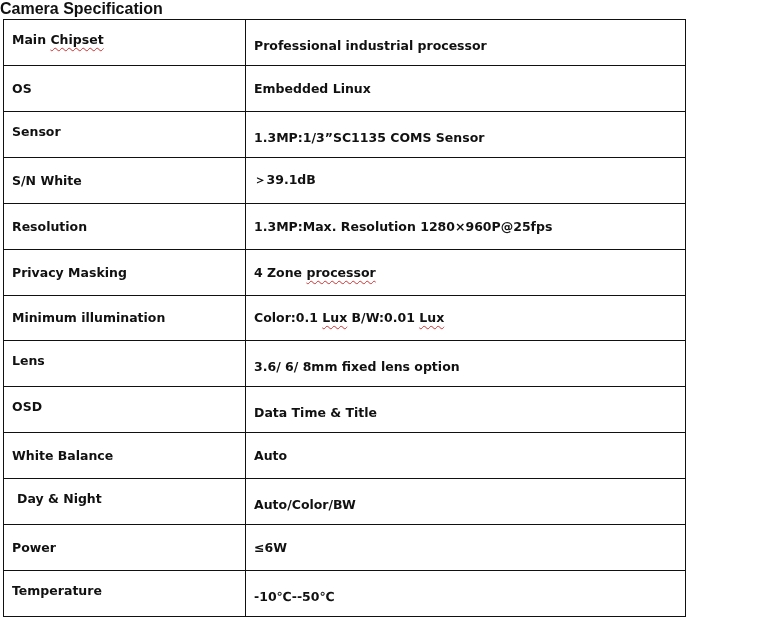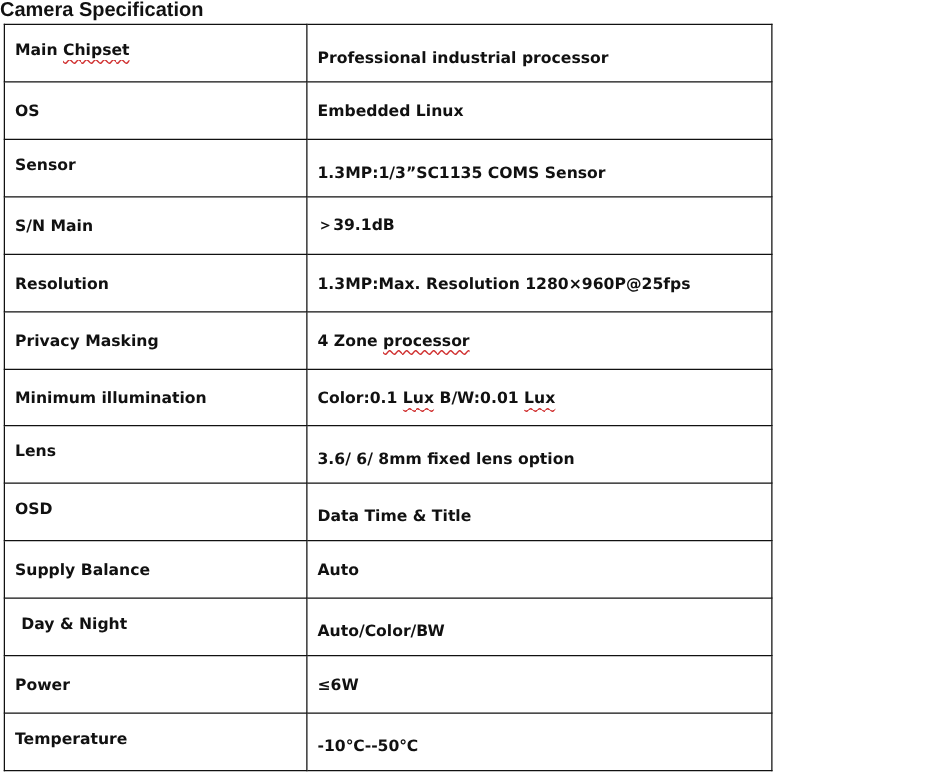--- a/index.html
+++ b/index.html
@@ -3,21 +3,21 @@
   <meta charset="utf-8">
   <style>
     html, body { margin: 0; padding: 0; background: #ffffff; }
     body { width: 760px; height: 619px; position: relative; overflow: hidden; font-family: "DejaVu Sans", sans-serif; color: #111; }
     .title {
       position: absolute; left: 0; top: 0; width: 760px; height: 19px;
       text-align: left; font-family: "Liberation Sans", sans-serif;
       font-weight: bold; font-size: 16px; line-height: 18px;
     }
     table.spec {
-      position: absolute; left: 3px; top: 19px; width: 615px; height: 598px;
+      position: absolute; left: 3px; top: 19px; width: 683px; height: 598px;
       border-collapse: collapse; table-layout: fixed;
     }
     table.spec td {
       border: 1.5px solid #111; padding: 0 0 0 8px;
       font-weight: bold; font-size: 12.5px; height: 38px; vertical-align: middle;
       white-space: nowrap; overflow: hidden;
     }
     td.label { width: 233px; }
     td.label span, td.value span { position: relative; }
     .up { top: -3px; }
@@ -38,21 +38,21 @@
   </tr>
   <tr>
     <td class="label"><span>OS</span></td>
     <td class="value"><span>Embedded Linux</span></td>
   </tr>
   <tr>
     <td class="label"><span class="up">Sensor</span></td>
     <td class="value"><span class="down">1.3MP:1/3”SC1135 COMS Sensor</span></td>
   </tr>
   <tr>
-    <td class="label"><span>S/N Main</span></td>
+    <td class="label"><span>S/N White</span></td>
     <td class="value"><span>＞39.1dB</span></td>
   </tr>
   <tr>
     <td class="label"><span>Resolution</span></td>
     <td class="value"><span>1.3MP:Max. Resolution 1280×960P@25fps</span></td>
   </tr>
   <tr>
     <td class="label"><span>Privacy Masking</span></td>
     <td class="value"><span><span>4 Zone </span><span class="spell">processor</span></span></td>
   </tr>
@@ -62,21 +62,21 @@
   </tr>
   <tr>
     <td class="label"><span class="up">Lens</span></td>
     <td class="value"><span class="down">3.6/ 6/ 8mm fixed lens option</span></td>
   </tr>
   <tr>
     <td class="label"><span class="up">OSD</span></td>
     <td class="value"><span class="down">Data Time &amp; Title</span></td>
   </tr>
   <tr>
-    <td class="label"><span>Supply Balance</span></td>
+    <td class="label"><span>White Balance</span></td>
     <td class="value"><span>Auto</span></td>
   </tr>
   <tr>
     <td class="label ind1"><span class="up" style="padding-left:5px">Day &amp; Night</span></td>
     <td class="value"><span class="down">Auto/Color/BW</span></td>
   </tr>
   <tr>
     <td class="label"><span>Power</span></td>
     <td class="value"><span>≤6W</span></td>
   </tr>

